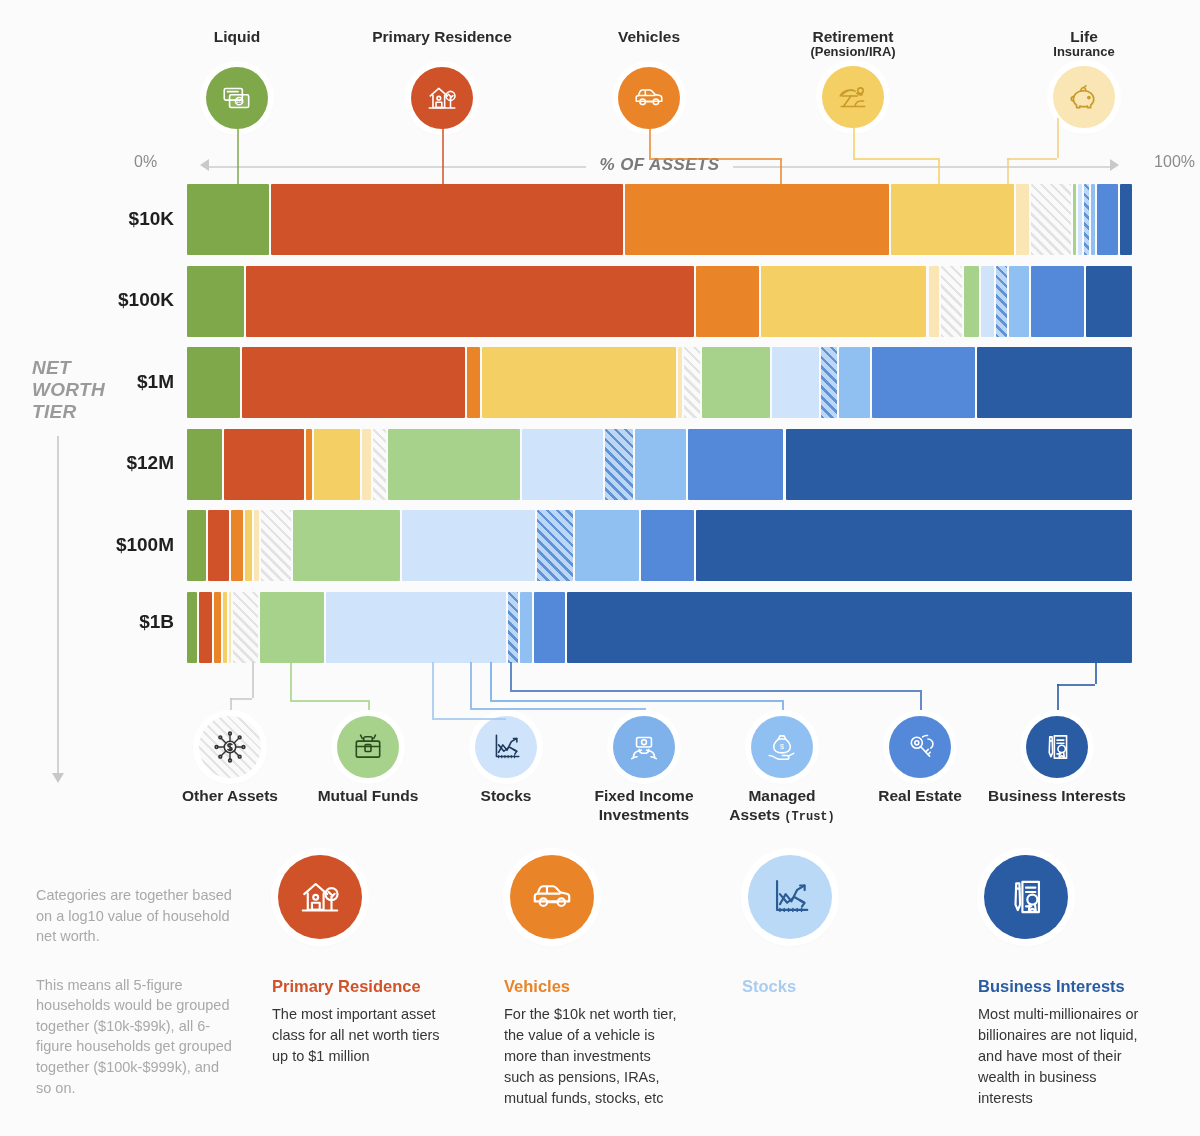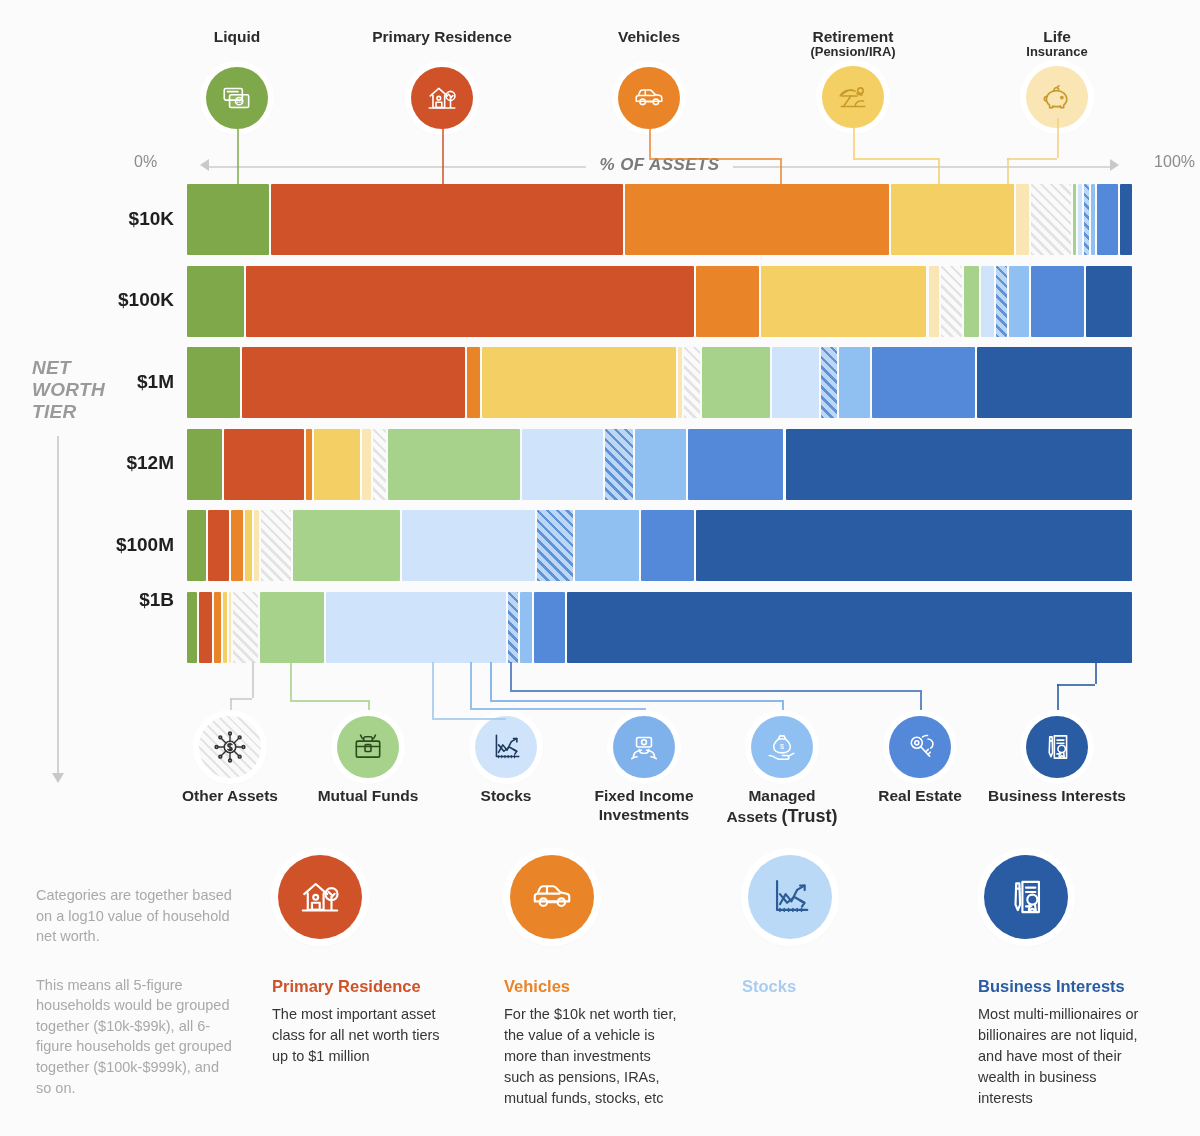--- a/index.html
+++ b/index.html
@@ -69,21 +69,21 @@
   .conn-v { position:absolute; width:1.5px; }
   .conn-h { position:absolute; height:1.5px; }
 
   
   #bottom-icons { position:absolute; left:0; top:700px; width:1200px; height:130px; }
   .botcat { position:absolute; text-align:center; width:150px; }
   .botcat .icon-badge { width:62px; height:62px; }
   .botcat .lbl {
     margin-top:9px; font-size:15.5px; font-weight:bold; color:#2b2b2b; line-height:1.2;
   }
-  .botcat .lbl .small { font-size:18px; }
+  .botcat .lbl .small { font-size:12px;font-family:Liberation Mono, monospace; }
 
   
   #footer { position:absolute; left:0; top:855px; width:1200px; height:281px; }
   #note { position:absolute; left:36px; top:30px; width:200px;
           font-size:14.5px; line-height:1.42; color:#a9a9a9; }
   #note p { margin:0 0 28px 0; }
   .card { position:absolute; top:0; width:175px; }
   .card .big-badge {
     width:84px; height:84px; border-radius:50%;
     display:flex; align-items:center; justify-content:center;
@@ -143,21 +143,21 @@
           <path d="M5 25 h22"></path>
           <path d="M7 25 l7-10"></path>
           <path d="M4 15 c2.5-5 9-7 14-4.5 C13.5 8 8.5 10.5 4 15Z" fill="#c79a2a" fill-opacity=".18"></path>
           <path d="M6 15 h14"></path>
           <path d="M18 24.8 c0-3 2.4-5 5-5 l3 0"></path>
           <circle cx="23" cy="10" r="2.6"></circle>
           <path d="M19.5 12.5 q2 2 5 1.5"></path>
         </svg>
       </div>
     </div>
-    <div class="topcat" style="left: 957px; top: 28px; width: 200px;">
+    <div class="topcat" style="left: 984px; top: 28px; width: 200px;">
       <div class="lbl">Life<span class="sub">Insurance</span></div>
       <div class="icon-badge" style="background:#fae5b4;">
         <svg width="34" height="34" viewBox="0 0 32 32" stroke="#c79a2a" stroke-width="1.5" stroke-linecap="round" stroke-linejoin="round" fill="none">
           <path d="M6 18 c0-4.4 4.3-8 9.6-8 c5.3 0 9.6 3.6 9.6 8 c0 2.2-1.1 4.2-2.9 5.6 V26 h-3 v-1.4 c-1.1 .3-2.3 .5-3.7 .5 c-1.3 0-2.5-.2-3.6-.5 V26 h-3 v-2.4 C7.2 22.2 6 20.2 6 18Z"></path>
           <circle cx="20.6" cy="16.5" r="1"></circle>
           <path d="M6.5 15.5 c-1.5 0-2.5 1-2.5 2.2 c0 1.2 1 2 2.2 2"></path>
           <path d="M13 10.3 c0-2 1.5-3.3 3-3.3"></path>
           <path d="M16.2 7 l1.6-1.6 M16.2 7 l1.4 1.8"></path>
         </svg>
       </div>
@@ -461,21 +461,21 @@
         <line x1="0" y1="0" x2="0" y2="7" stroke="#dedede" stroke-width="3"></line>
   </pattern>
 </defs>
   </svg>
 
 <div class="tier-label" style="top: 207.5px;">$10K</div>
 <div class="tier-label" style="top: 289px;">$100K</div>
 <div class="tier-label" style="top: 370.5px;">$1M</div>
 <div class="tier-label" style="top: 452px;">$12M</div>
 <div class="tier-label" style="top: 533.5px;">$100M</div>
-<div class="tier-label" style="top: 589px; text-align: right;">$1B</div>
+<div class="tier-label" style="top: 611px; text-align: right;">$1B</div>
 <div class="conn-v" style="left: 237px; top: 118px; height: 66px; background: rgb(127, 168, 74); opacity: 0.75;"></div>
 <div class="conn-v" style="left: 442px; top: 118px; height: 66px; background: rgb(208, 82, 40); opacity: 0.75;"></div>
 <div class="conn-v" style="left: 649px; top: 118px; height: 40px; background: rgb(233, 132, 41); opacity: 0.75;"></div>
 <div class="conn-h" style="left: 649px; top: 158px; width: 131px; background: rgb(233, 132, 41); opacity: 0.75;"></div>
 <div class="conn-v" style="left: 780px; top: 158px; height: 28px; background: rgb(233, 132, 41); opacity: 0.75;"></div>
 <div class="conn-v" style="left: 853px; top: 118px; height: 40px; background: rgb(244, 207, 99); opacity: 0.75;"></div>
 <div class="conn-h" style="left: 853px; top: 158px; width: 85px; background: rgb(244, 207, 99); opacity: 0.75;"></div>
 <div class="conn-v" style="left: 938px; top: 158px; height: 28px; background: rgb(244, 207, 99); opacity: 0.75;"></div>
 <div class="conn-v" style="left: 1057px; top: 118px; height: 40px; background: rgb(240, 205, 122); opacity: 0.75;"></div>
 <div class="conn-h" style="left: 1007px; top: 158px; width: 50px; background: rgb(240, 205, 122); opacity: 0.75;"></div>

